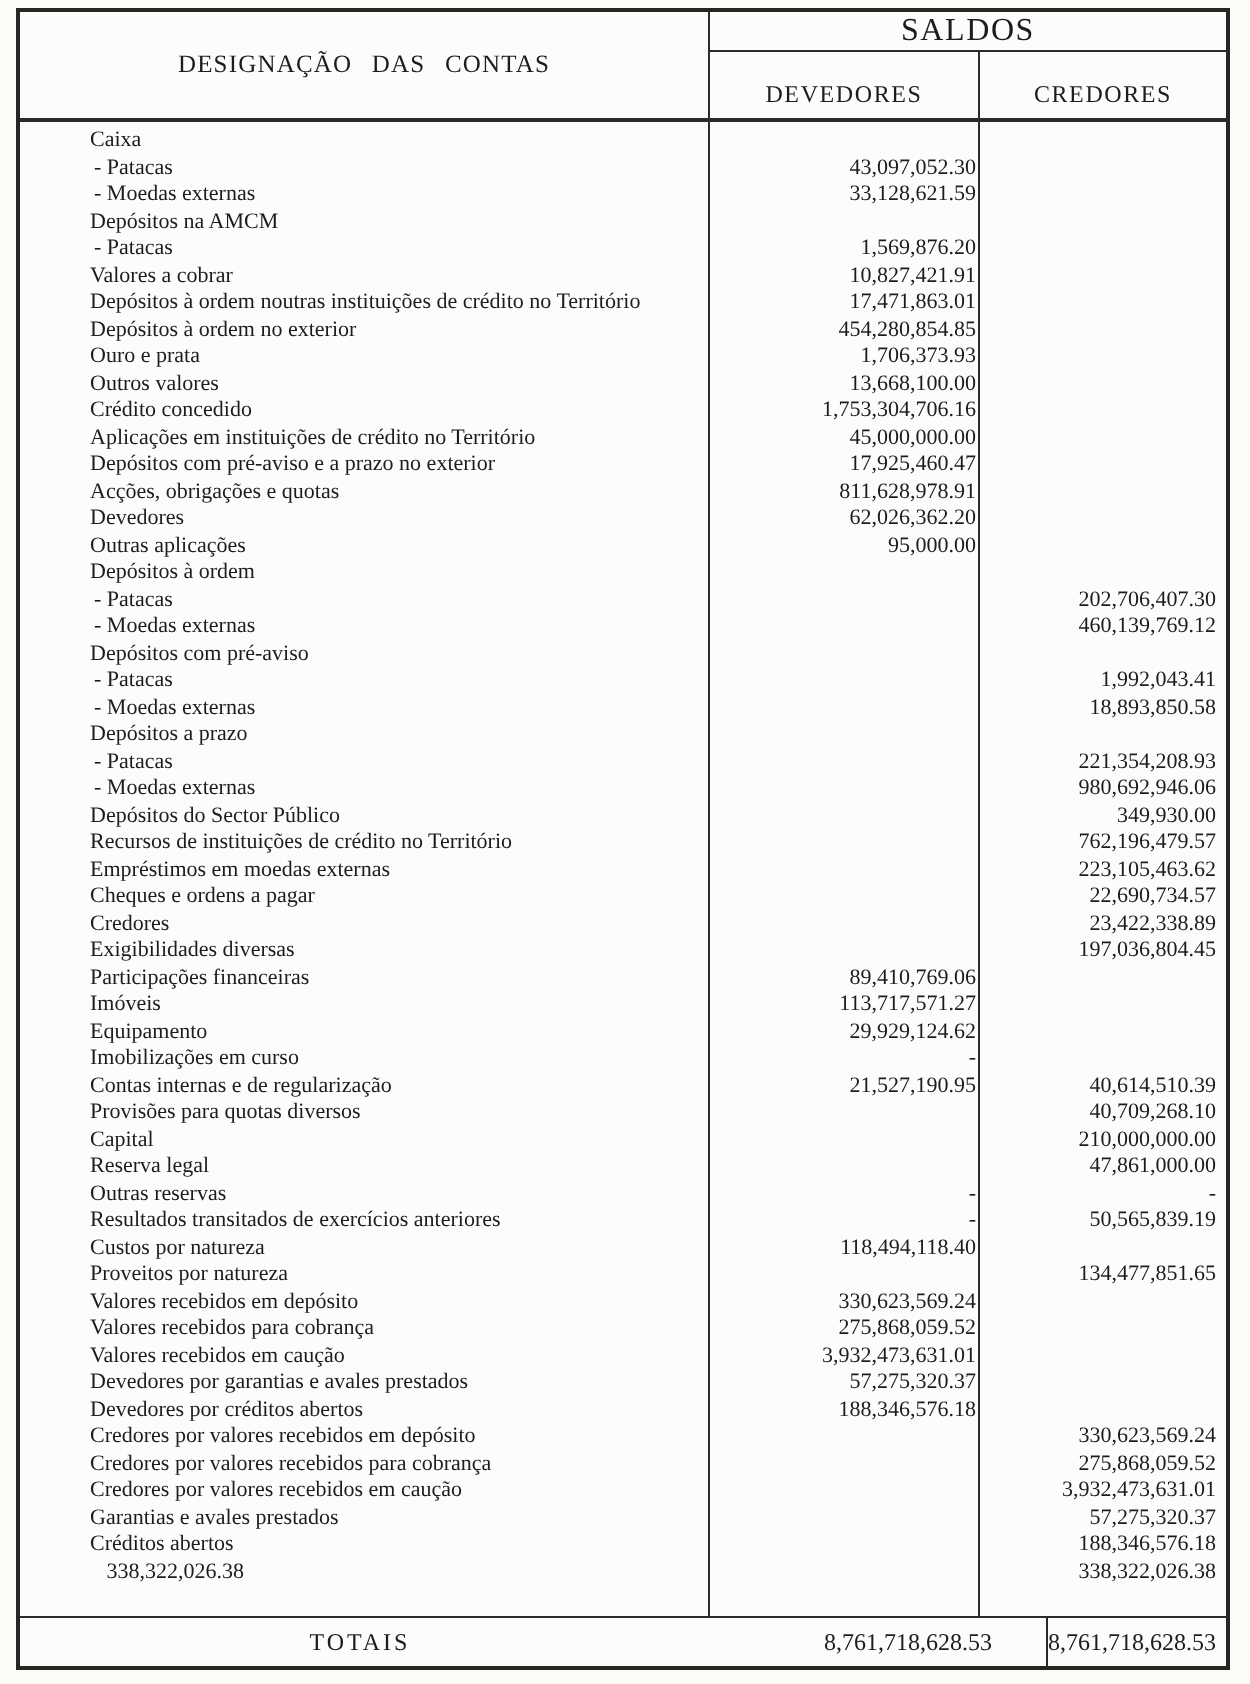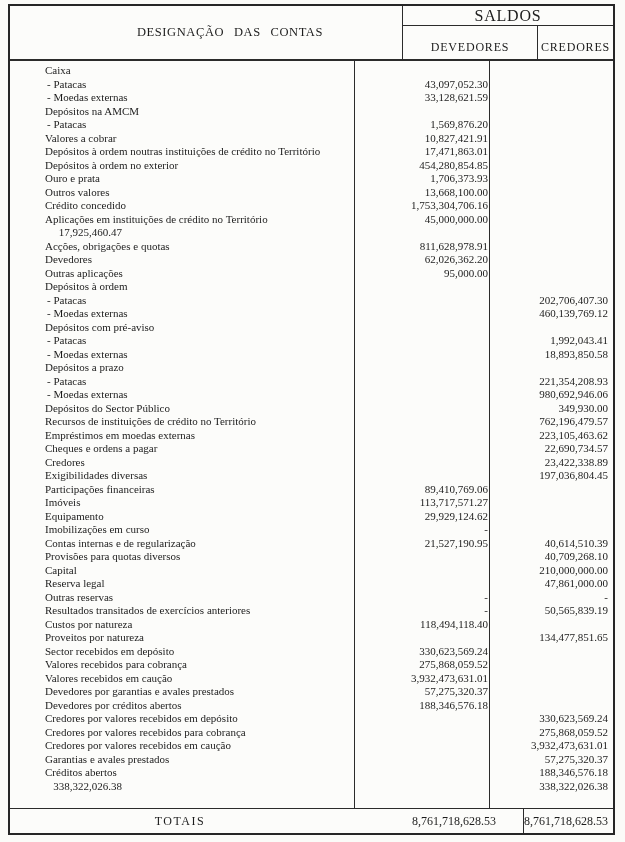--- a/index.html
+++ b/index.html
@@ -13,21 +13,21 @@
   .frame{
     position:absolute;left:8px;top:4px;width:607px;height:831px;
     box-sizing:border-box;border:2px solid #262626;background:#fcfcfa;
     display:flex;flex-direction:column;
   }
   
   .hdr{display:flex;height:53px;border-bottom:2px solid #2b2b2b;flex:none;}
   .hdr-left{
     width:345px;box-sizing:border-box;border-right:1.5px solid #2b2b2b;
     display:flex;align-items:center;justify-content:center;
-    font-size:12.5px;letter-spacing:.6px;word-spacing:6px;margin-left:48px;
+    font-size:12.5px;letter-spacing:.6px;word-spacing:6px;
   }
   .hdr-right{flex:1;display:flex;flex-direction:column;}
   .hdr-saldos{
     height:20px;box-sizing:border-box;border-bottom:1.5px solid #2b2b2b;
     display:flex;align-items:center;justify-content:center;
     font-size:16px;letter-spacing:.8px;
   }
   .hdr-cols{flex:1;display:flex;}
   .hdr-dev,.hdr-cred{
     box-sizing:border-box;display:flex;align-items:flex-end;justify-content:center;
@@ -130,20 +130,21 @@
         <div class="c label">Crédito concedido</div>
         <div class="c dev">1,753,304,706.16</div>
         <div class="c cred"></div>
       </div>
       <div class="row">
         <div class="c label">Aplicações em instituições de crédito no Território</div>
         <div class="c dev">45,000,000.00</div>
         <div class="c cred"></div>
       </div>
       <div class="row">
+        <div class="c label">Depósitos com pré-aviso e a prazo no exterior</div>
         <div class="c dev">17,925,460.47</div>
         <div class="c cred"></div>
       </div>
       <div class="row">
         <div class="c label">Acções, obrigações e quotas</div>
         <div class="c dev">811,628,978.91</div>
         <div class="c cred"></div>
       </div>
       <div class="row">
         <div class="c label">Devedores</div>
@@ -284,21 +285,21 @@
         <div class="c label">Custos por natureza</div>
         <div class="c dev">118,494,118.40</div>
         <div class="c cred"></div>
       </div>
       <div class="row">
         <div class="c label">Proveitos por natureza</div>
         <div class="c dev"></div>
         <div class="c cred">134,477,851.65</div>
       </div>
       <div class="row">
-        <div class="c label">Sector recebidos em depósito</div>
+        <div class="c label">Valores recebidos em depósito</div>
         <div class="c dev">330,623,569.24</div>
         <div class="c cred"></div>
       </div>
       <div class="row">
         <div class="c label">Valores recebidos para cobrança</div>
         <div class="c dev">275,868,059.52</div>
         <div class="c cred"></div>
       </div>
       <div class="row">
         <div class="c label">Valores recebidos em caução</div>

